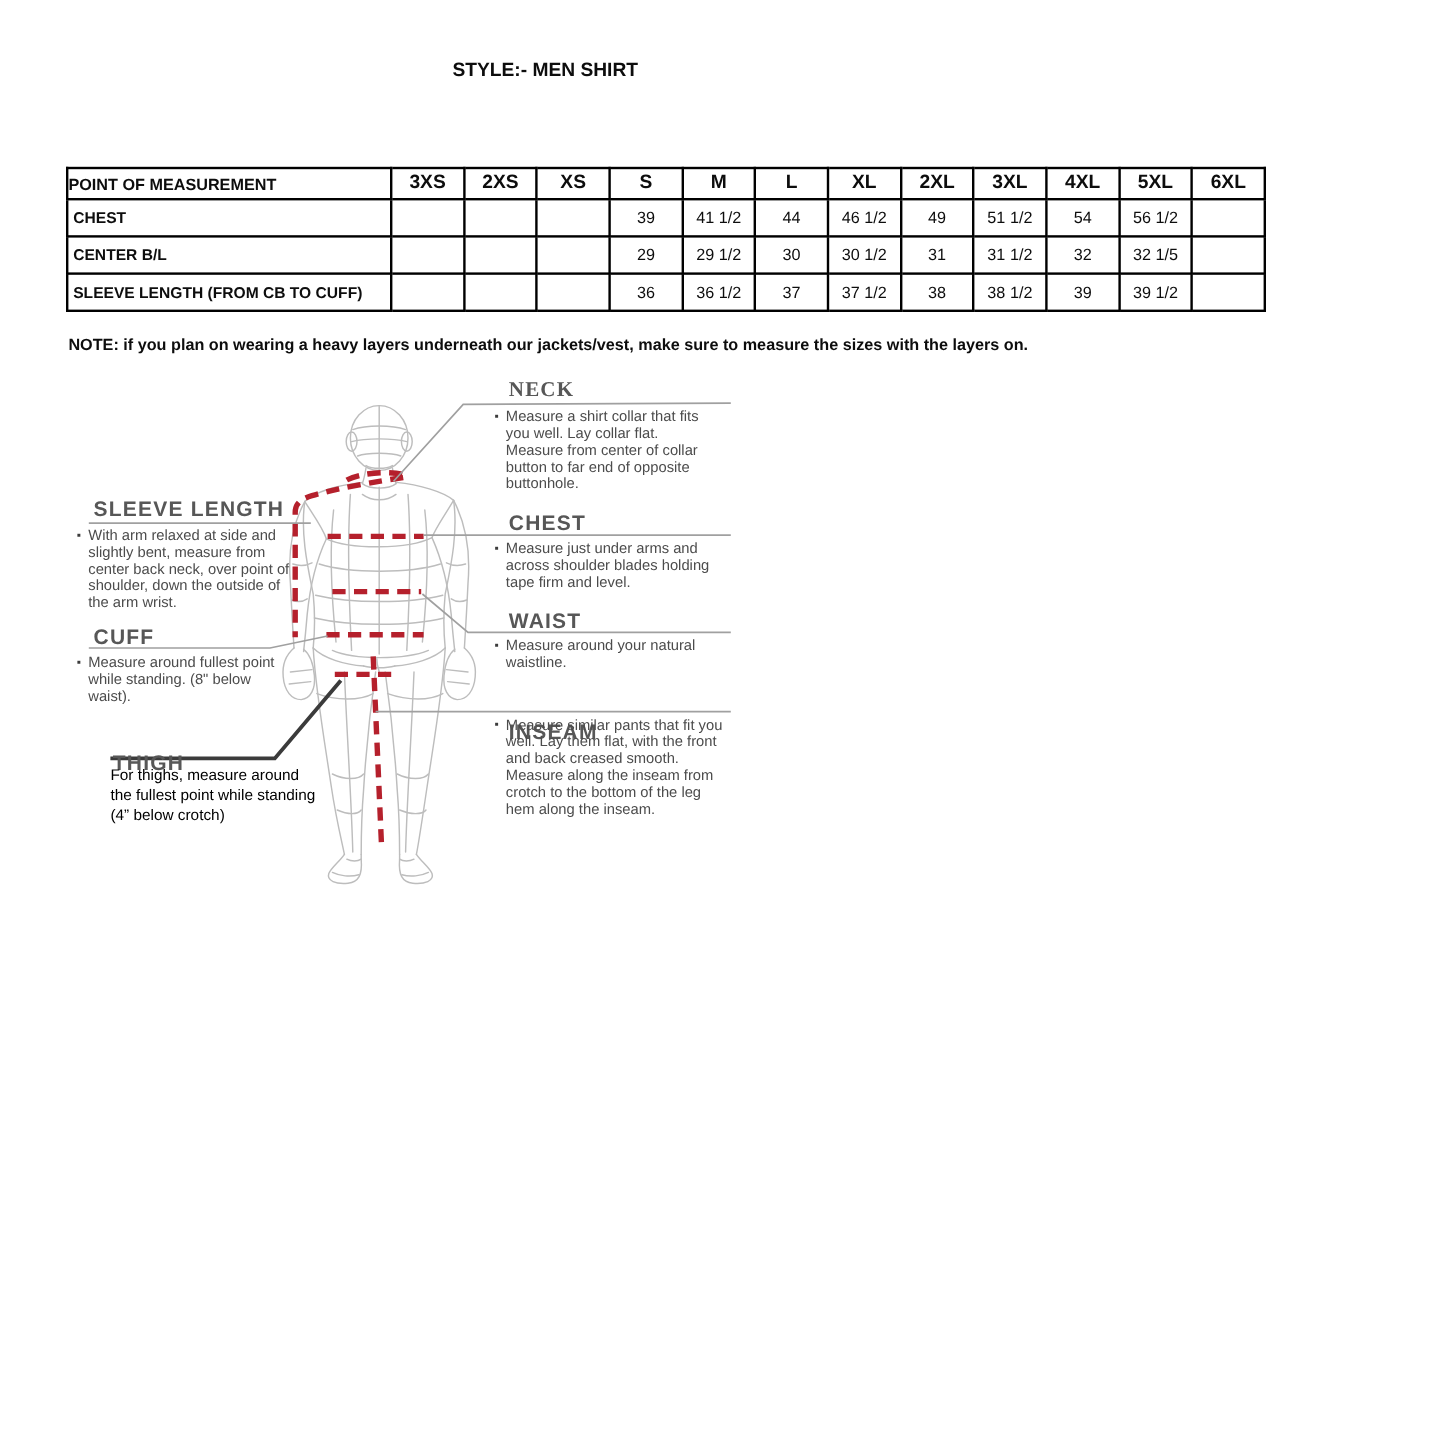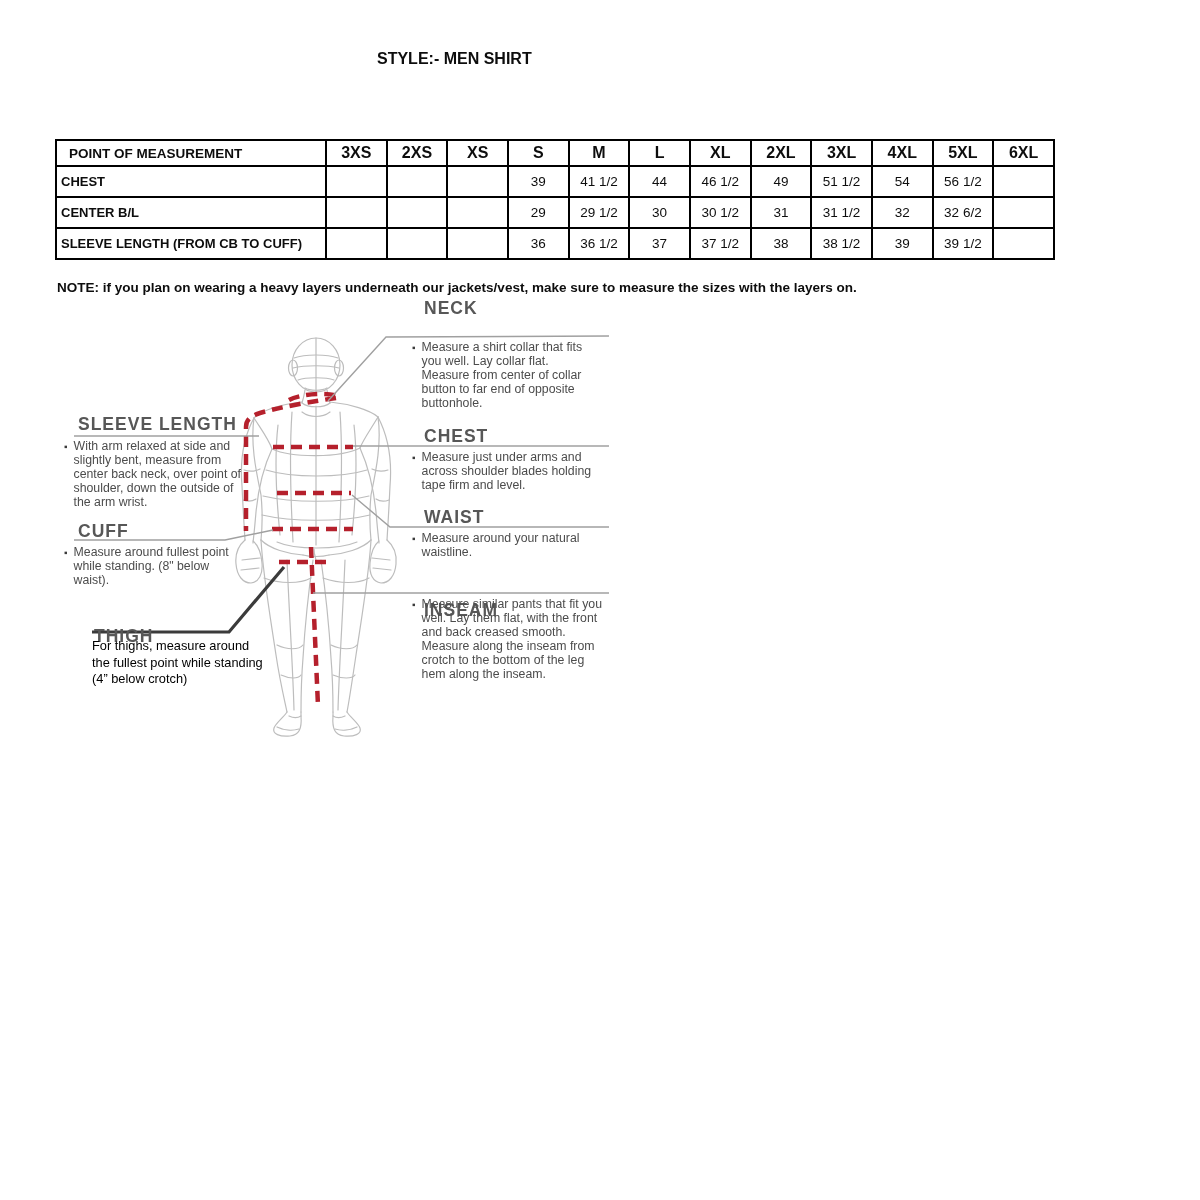--- a/index.html
+++ b/index.html
@@ -7,21 +7,21 @@
     width:1200px;height:1200px;background:#ffffff;position:relative;overflow:hidden;
     font-family:"Liberation Sans",sans-serif;color:#111;
   }
   .abs{position:absolute;}
   
   .title{left:377px;top:50px;display:flex;gap:22px;font-weight:bold;font-size:16px;color:#0d0d0d;white-space:nowrap;}
   
   table.size{position:absolute;left:55px;top:139px;width:998px;border-collapse:collapse;table-layout:fixed;border:2px solid #000;}
   table.size th,table.size td{border:2px solid #000;vertical-align:middle;overflow:hidden;white-space:nowrap;}
   table.size th{font-size:16px;font-weight:bold;height:22px;text-align:center;color:#0d0d0d;}
-  table.size th.pom{text-align:left;padding-left:12px;font-size:13.5px;}
+  table.size th.pom{text-align:left;padding-left:0;font-size:13.5px;}
   table.size td{font-size:13.5px;height:27px;text-align:center;color:#0d0d0d;}
   table.size td.rowlabel{text-align:left;font-weight:bold;padding-left:4px;font-size:13px;}
   
   .note{left:57px;top:280px;font-weight:bold;font-size:13.5px;color:#0d0d0d;white-space:nowrap;}
   
   svg.diagram{position:absolute;left:0;top:0;width:1200px;height:1200px;}
   .g-head{position:absolute;font-size:17.5px;font-weight:bold;letter-spacing:1px;color:#575757;white-space:nowrap;}
   .g-para{position:absolute;font-size:12.3px;line-height:13.9px;color:#4c4c4c;display:flex;align-items:flex-start;}
   .g-para .bullet{font-size:10px;line-height:13.9px;margin-right:6px;flex:0 0 auto;color:#3c3c3c;}
   .g-para .ptext{flex:1;}
@@ -86,21 +86,21 @@
     <td></td>
     <td></td>
     <td></td>
     <td>29</td>
     <td>29 1/2</td>
     <td>30</td>
     <td>30 1/2</td>
     <td>31</td>
     <td>31 1/2</td>
     <td>32</td>
-    <td>32 6/2</td>
+    <td>32 1/5</td>
     <td></td>
   </tr>
   <tr>
     <td class="rowlabel">SLEEVE LENGTH (FROM CB TO CUFF)</td>
     <td></td>
     <td></td>
     <td></td>
     <td>36</td>
     <td>36 1/2</td>
     <td>37</td>
@@ -211,21 +211,21 @@
     <path d="M352,495 L390,527 L609,527"></path>
     <path d="M313,593 L609,593"></path>
     <path d="M74,436 L259,436"></path>
     <path d="M273,530 L225,540 L74,540"></path>
   </g>
   <g fill="none" stroke="#3b3b3b" stroke-width="3.2">
     <path d="M92,632 L229,632 L284,567"></path>
   </g>
 </svg>
 
-<div class="g-head" style="left:424px;top:298px;">NECK</div>
+<div class="g-head" style="left:424px;top:314px;font-family:Liberation Serif, serif;">NECK</div>
 <div class="g-para" style="left:412px;top:341px;width:185px;">
   <span class="bullet">▪</span>
   <span class="ptext">Measure a shirt collar that fits you well. Lay collar flat. Measure from center of collar button to far end of opposite buttonhole.</span>
 </div>
 
 <div class="g-head" style="left:424px;top:426px;">CHEST</div>
 <div class="g-para" style="left:412px;top:451px;width:192px;">
   <span class="bullet">▪</span>
   <span class="ptext">Measure just under arms and across shoulder blades holding tape firm and level.</span>
 </div>

